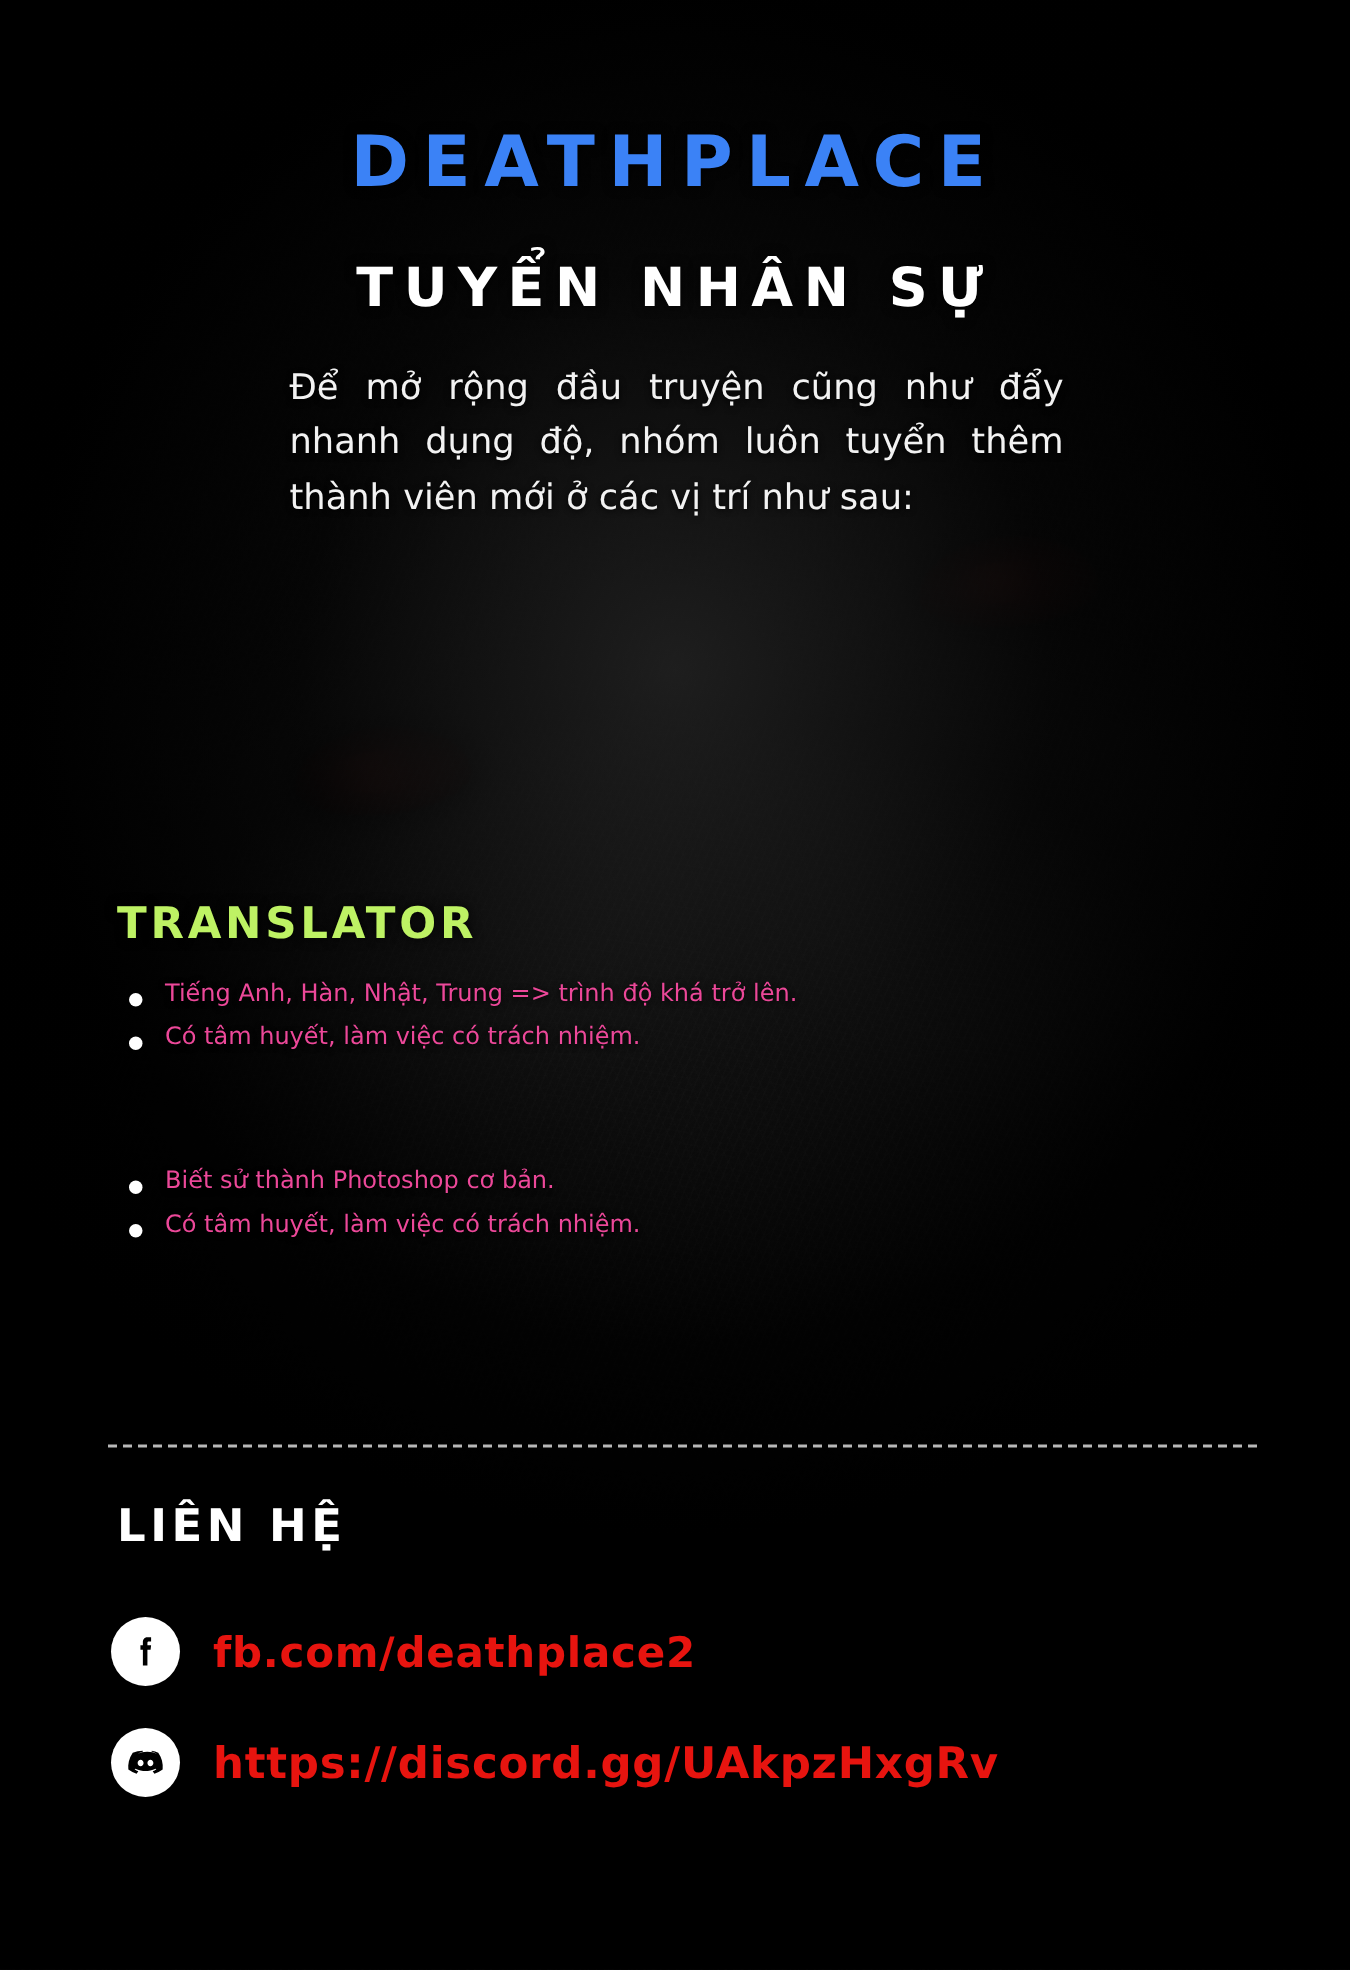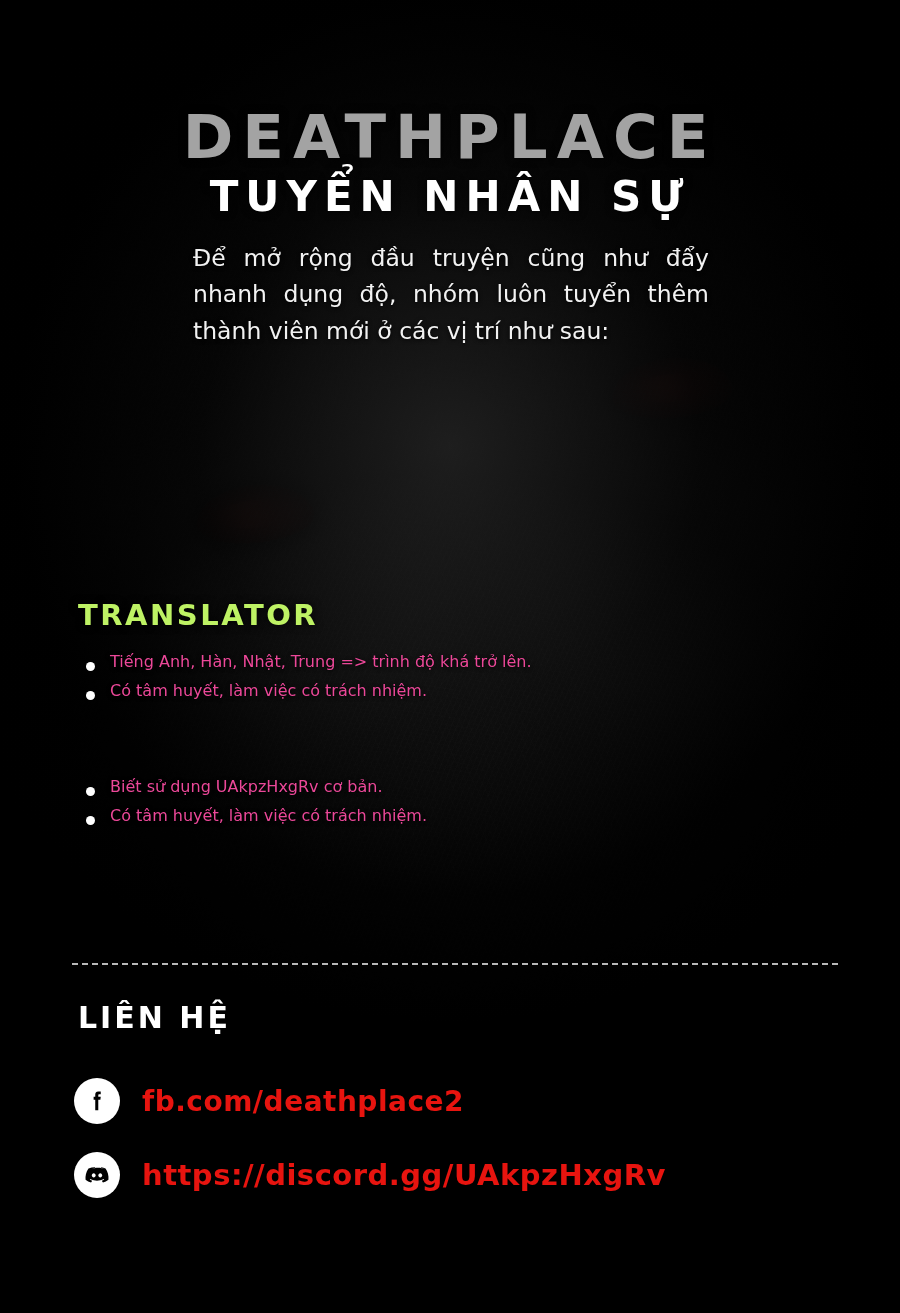--- a/index.html
+++ b/index.html
@@ -79,37 +79,37 @@
   #content {
     position: absolute;
     left: 0; top: 0;
     width: 900px;
     height: 1313px;
   }
 
   .title {
     position: absolute;
     left: 0; right: 0;
-    top: 101px;
+    top: 81px;
     text-align: center;
-    color: #a3a3a3;
+    color: #3b82f6;
     font-family: "DejaVu Sans", sans-serif;
     font-weight: bold;
-    font-size: 61px;
+    font-size: 47px;
     letter-spacing: 9px;
     text-shadow: 0 0 8px rgba(0,0,0,0.9);
   }
   .subtitle {
     position: absolute;
     left: 0; right: 0;
     top: 172px;
     text-align: center;
     color: #ffffff;
     font-weight: bold;
-    font-size: 42px;
+    font-size: 36px;
     letter-spacing: 7px;
     text-shadow: 0 0 8px rgba(0,0,0,0.9);
   }
   .intro {
     position: absolute;
     left: 193px;
     top: 240px;
     width: 516px;
     color: #f2f2f2;
     font-size: 23.5px;
@@ -240,21 +240,21 @@
   <div class="section" id="section-translator">
     <div class="section-title">TRANSLATOR</div>
     <ul class="bullets">
       <li>Tiếng Anh, Hàn, Nhật, Trung =&gt; trình độ khá trở lên.</li>
       <li>Có tâm huyết, làm việc có trách nhiệm.</li>
     </ul>
   </div>
 
   <div class="section" id="section-editor">
     <ul class="bullets">
-      <li>Biết sử dụng UAkpzHxgRv cơ bản.</li>
+      <li>Biết sử thành Photoshop cơ bản.</li>
       <li>Có tâm huyết, làm việc có trách nhiệm.</li>
     </ul>
   </div>
 
   <div class="divider"></div>
 
   <div id="contact-heading">LIÊN HỆ</div>
 
   <div class="contact-row" id="contact-fb">
     <span class="social-badge">

